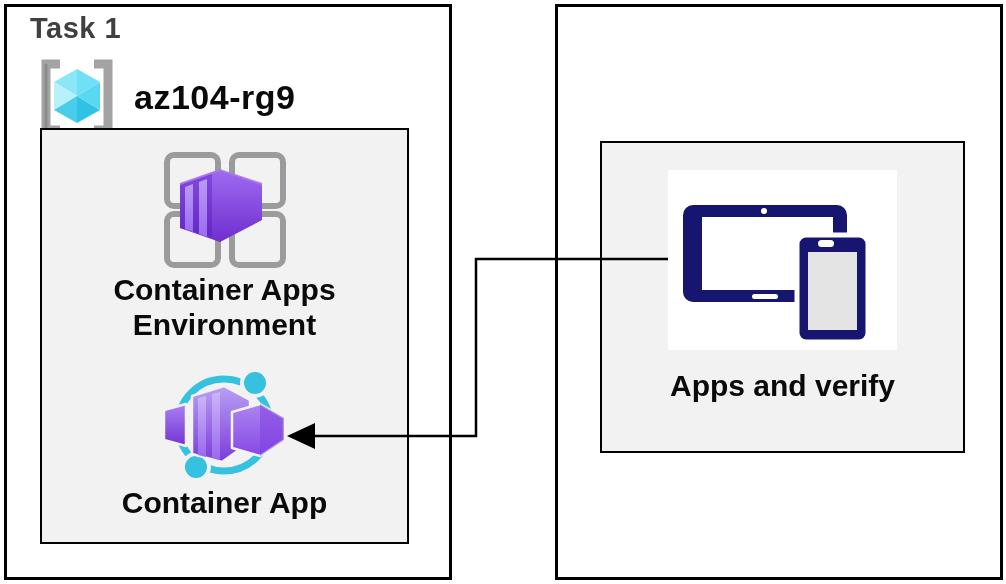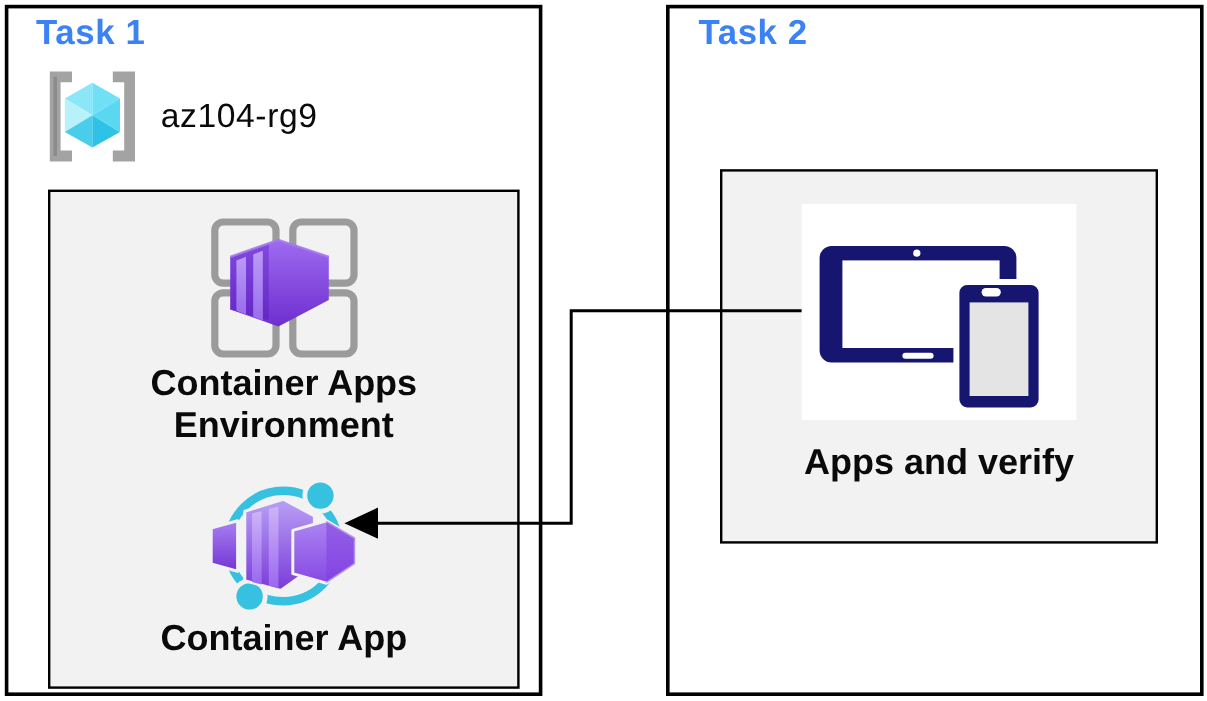--- a/index.html
+++ b/index.html
@@ -7,34 +7,34 @@
     position:relative;width:1006px;height:584px;background:#ffffff;overflow:hidden;
     font-family:"Liberation Sans", sans-serif;
   }
   .task-box{
     position:absolute;top:4px;width:442px;height:570px;
     border:3px solid #000;background:#fff;box-sizing:content-box;
   }
   #task1-box{left:4px;}
   #task2-box{left:555px;}
   .task-title{
-    position:absolute;font-size:29px;font-weight:700;color:#3b82f6;
+    position:absolute;font-size:29px;font-weight:700;color:#404040;
     letter-spacing:0.5px;white-space:nowrap;text-align:right;
   }
   #task1-title{left:30px;top:12px;}
   #task2-title{left:582px;top:12px;}
   .rg-row{
     position:absolute;left:32px;top:56px;height:82px;
     display:flex;align-items:center;gap:12px;
   }
-  .rg-name{font-size:28px;font-weight:400;color:#0a0a0a;letter-spacing:0.5px;}
+  .rg-name{font-size:34px;font-weight:700;color:#0a0a0a;letter-spacing:0.5px;}
   .inner-panel{
     position:absolute;background:#F2F2F2;border:2px solid #000;box-sizing:content-box;
   }
-  #env-panel{left:40px;top:158px;width:365px;height:412px;padding-left:24px;}
+  #env-panel{left:40px;top:128px;width:365px;height:412px;}
   #verify-panel{left:600px;top:141px;width:361px;height:308px;}
   .icon-block{position:absolute;left:50%;transform:translateX(-50%);}
   #cae-icon{top:18px;}
   #capp-icon{top:236px;}
   .panel-label{
     position:absolute;left:0;width:100%;text-align:center;
     font-size:30px;font-weight:700;color:#0a0a0a;line-height:1.15;
   }
   #cae-label{top:143px;padding:0 28px;box-sizing:border-box;}
   #capp-label{top:356px;text-align:center;}
@@ -139,21 +139,20 @@
       <g fill="url(#gCaStripe)">
         <polygon points="40,32 48,30 48,91 40,89"></polygon>
         <polygon points="54,28 62,26 62,94 54,92"></polygon>
       </g>
     </svg>
 
     <div class="panel-label" id="capp-label">Container App</div>
   </div>
 
   <div class="task-box" id="task2-box"></div>
-  <div class="task-title" id="task2-title">Task 2</div>
 
   <div class="inner-panel" id="verify-panel">
     <div class="white-panel">
       <svg width="229" height="180" viewBox="0 0 229 180">
 
         <g>
           <rect x="15" y="35" width="164" height="97" rx="10" fill="#161670"></rect>
           <rect x="34" y="47" width="131" height="73" fill="#ffffff"></rect>
           <circle cx="96" cy="41" r="3" fill="#ffffff"></circle>
           <rect x="84" y="124" width="26" height="5" rx="2.5" fill="#ffffff"></rect>

